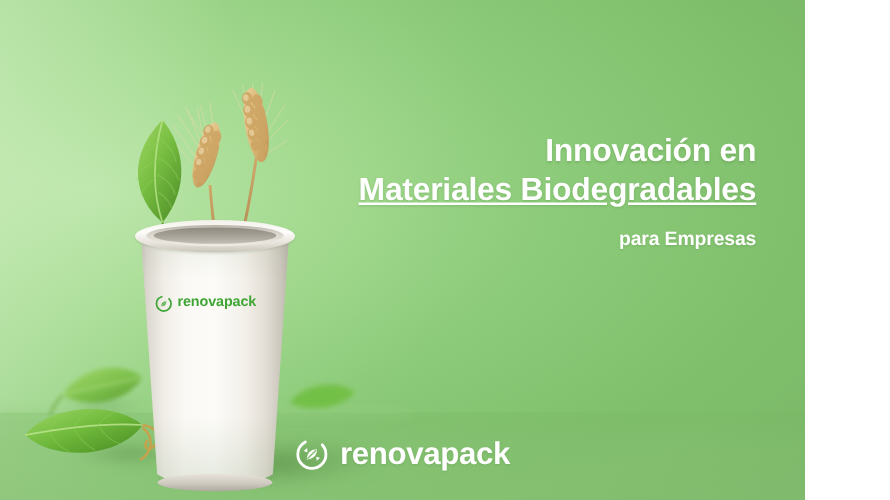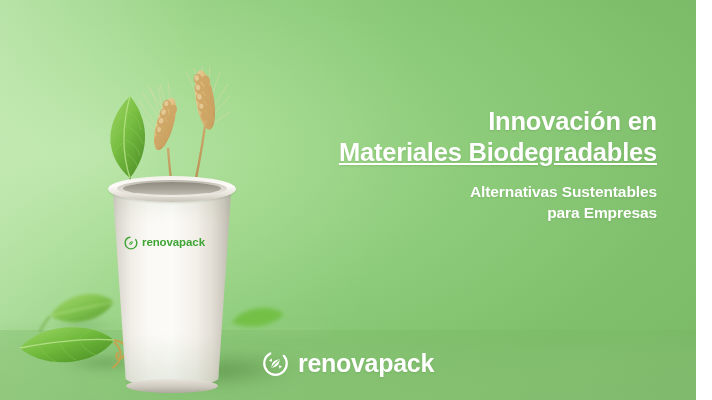--- a/index.html
+++ b/index.html
@@ -3,21 +3,21 @@
 <meta charset="utf-8">
 <style>
   * { margin:0; padding:0; box-sizing:border-box; }
   html, body {
     width:712px; height:400px;
     overflow:hidden;
     font-family:"Liberation Sans", sans-serif;
   }
   #slide {
     position:relative;
-    width:696px; height:400px;
+    width:644px; height:400px;
     overflow:hidden;
     background:#0f172a;
   }
 
   
   .bg-base {
     position:absolute; inset:0;
     background:
       radial-gradient(120% 95% at 12% 38%, #B6E3A4 0%, #A2D98E 22%, #8CCB79 48%, #7FBE6B 74%, #7CBA69 100%);
   }
@@ -332,21 +332,20 @@
   </div>
 
   <div class="bg-vignette"></div>
 
   <div class="text-block">
     <h1 class="headline">
       <span>Innovación en</span>
       <span class="l2">Materiales Biodegradables</span>
     </h1>
     <p class="subhead">
-      <span>Alternativas Sustentables</span>
       <span class="s2">para Empresas</span>
     </p>
   </div>
 
   <div class="brand">
     <svg class="brand-mark" viewBox="0 0 24 24">
       <circle cx="12" cy="12" r="10" fill="none" stroke="#FFFFFF" stroke-width="2" stroke-dasharray="42 13" stroke-linecap="round"></circle>
       <path d="M6.2 9.6 L8.6 7.4 L8.9 10.4 Z" fill="#FFFFFF"></path>
       <path d="M17.8 14.4 L15.4 16.6 L15.1 13.6 Z" fill="#FFFFFF"></path>
       <path d="M15.6 8.4 C 15.6 13.6, 12 15.6, 8.4 15.6 C 8.4 10.4, 12 8.4, 15.6 8.4 Z" fill="#FFFFFF"></path>

